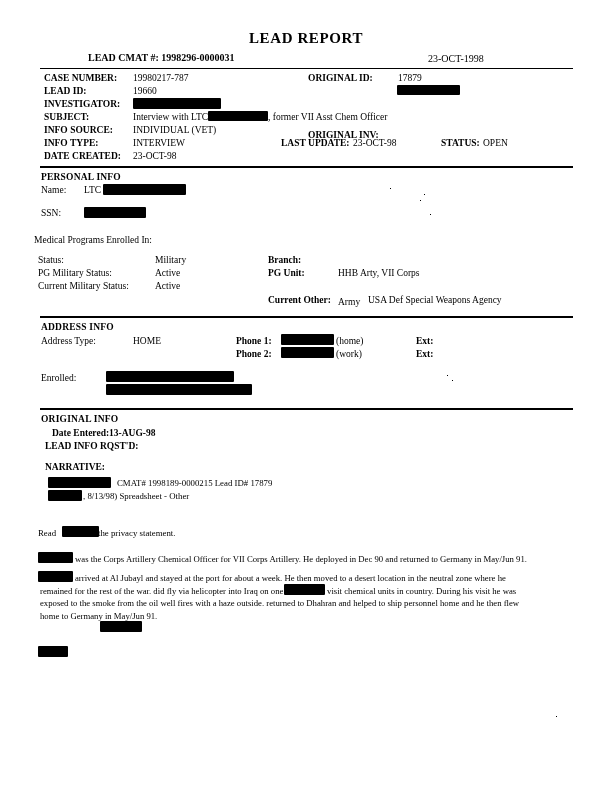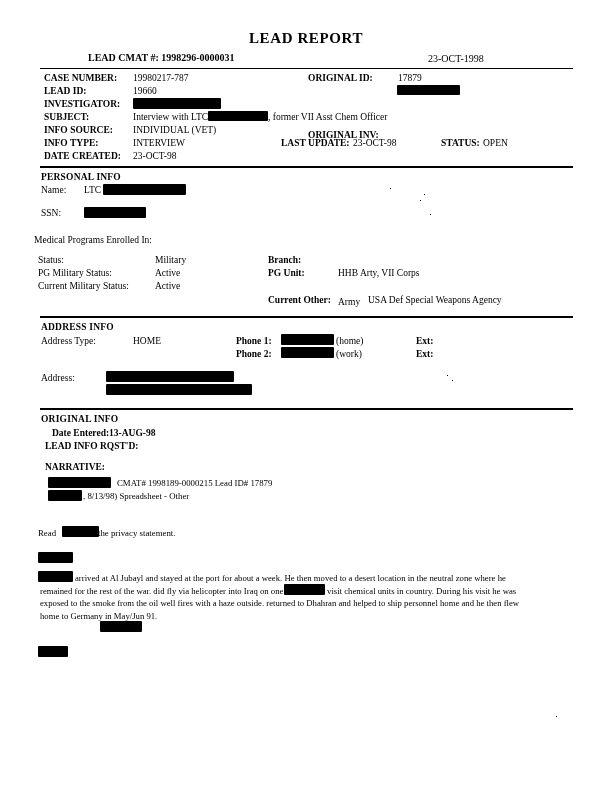--- a/index.html
+++ b/index.html
@@ -176,21 +176,21 @@
   <div class="lbl" style="left:236px; top:336px;">Phone 1:</div>
   <div class="redact" style="left:281px; top:334px; width:53px; height:11px;"></div>
   <div class="val" style="left:336px; top:336px;">(home)</div>
   <div class="lbl" style="left:416px; top:336px;">Ext:</div>
 
   <div class="lbl" style="left:236px; top:349px;">Phone 2:</div>
   <div class="redact" style="left:281px; top:347px; width:53px; height:11px;"></div>
   <div class="val" style="left:336px; top:349px;">(work)</div>
   <div class="lbl" style="left:416px; top:349px;">Ext:</div>
 
-  <div class="val" style="left:41px; top:373px;">Address:</div>
+  <div class="val" style="left:41px; top:373px;">Enrolled:</div>
   <div class="redact" style="left:106px; top:371px; width:128px; height:11px;"></div>
   <div class="redact" style="left:106px; top:384px; width:146px; height:11px;"></div>
 
   <div class="speck" style="left:447px; top:375px;"></div>
   <div class="speck" style="left:452px; top:380px;"></div>
 
   <div class="rule thick" style="left:40px; top:408px; width:533px;"></div>
 
   <div class="sec" style="left:41px; top:414px;">ORIGINAL INFO</div>
   <div class="lbl" style="left:52px; top:428px;">
@@ -204,20 +204,21 @@
   <div class="val" style="left:117px; top:478px; font-size:8.8px;">CMAT# 1998189-0000215    Lead ID# 17879</div>
 
   <div class="redact" style="left:48px; top:490px; width:34px; height:11px;"></div>
   <div class="val" style="left:83px; top:491px; font-size:8.8px;">, 8/13/98) Spreadsheet - Other</div>
 
   <div class="val" style="left:38px; top:528px; font-size:8.8px;">Read</div>
   <div class="redact" style="left:62px; top:526px; width:37px; height:11px;"></div>
   <div class="val" style="left:98px; top:528px; font-size:8.8px;">the privacy statement.</div>
 
   <div class="redact" style="left:38px; top:552px; width:35px; height:11px;"></div>
+  <div class="para" style="left:75px; top:553px; width:460px;">was the Corps Artillery Chemical Officer for VII Corps Artillery.  He deployed in Dec 90 and returned to Germany in May/Jun 91.</div>
 
   <div class="redact" style="left:38px; top:571px; width:35px; height:11px;"></div>
   <div class="para" style="left:75px; top:572px; width:0; height:0; overflow:hidden;"></div>
   <div class="para" style="left:40px; top:572px; width:497px; text-indent:35px;">
     <span>arrived at Al Jubayl and stayed at the port for about a week.  He then moved to a desert location in the neutral zone where he remained for the rest of the war.                 did fly via helicopter into Iraq on one occasion to visit chemical units in country.  During his visit he was exposed to the smoke from the oil well fires with a haze outside.                 returned to Dhahran and helped to ship personnel home and he then flew home to Germany in May/Jun 91.</span>
   </div>
   <div class="redact" style="left:284px; top:584px; width:41px; height:11px;"></div>
   <div class="redact" style="left:100px; top:621px; width:42px; height:11px;"></div>
 
   <div class="redact" style="left:38px; top:646px; width:30px; height:11px;"></div>

